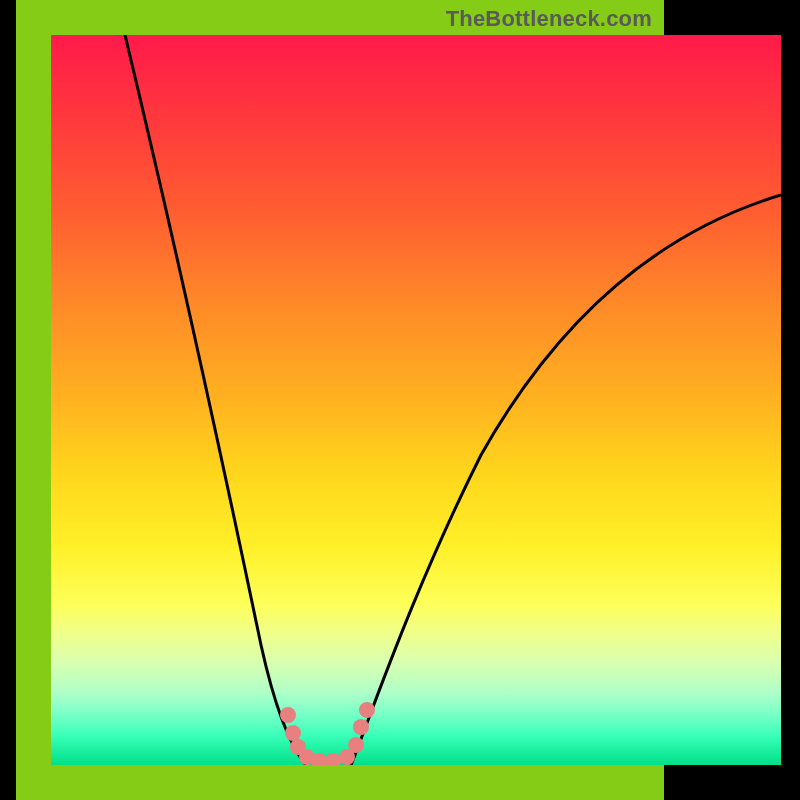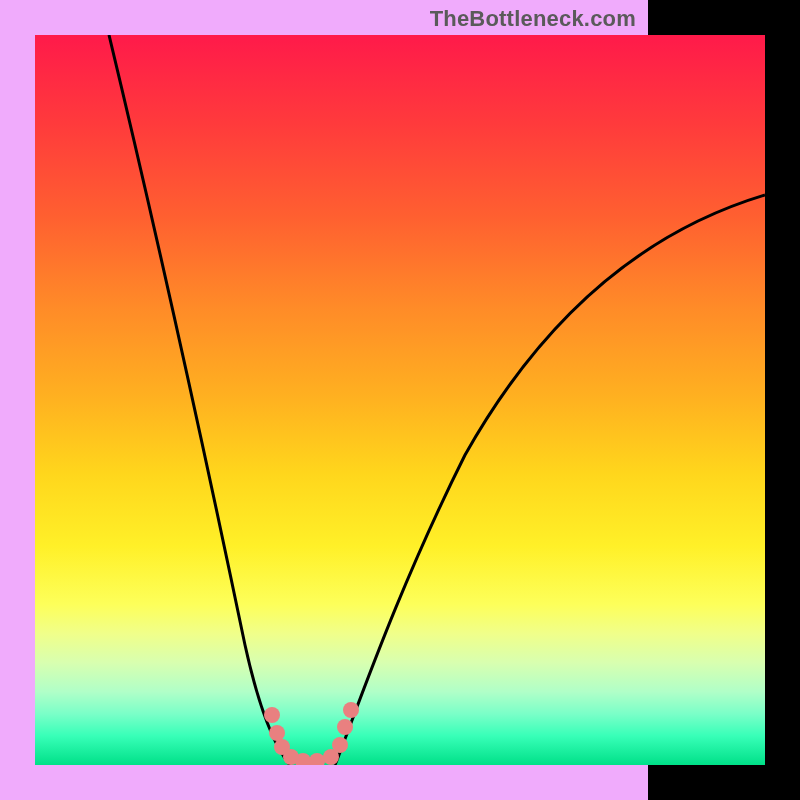--- a/index.html
+++ b/index.html
@@ -1,21 +1,21 @@
 <!DOCTYPE html>
 <html><head>
 <meta charset="utf-8">
 <style>
   * { margin: 0; padding: 0; box-sizing: border-box; }
   html, body { width: 800px; height: 800px; overflow: hidden; background: #000; }
   .frame {
     position: absolute;
-    left: 0; top: 0;
+    left: 16px; top: 0;
     width: 648px; height: 800px;
-    background: #f0abfc;
+    background: #84cc16;
   }
   .plot {
     position: absolute;
     left: 35px; top: 35px;
     width: 730px; height: 730px;
     overflow: hidden;
   }
   .gradient {
     position: absolute;
     left: 0; top: 0; width: 100%; height: 100%;

